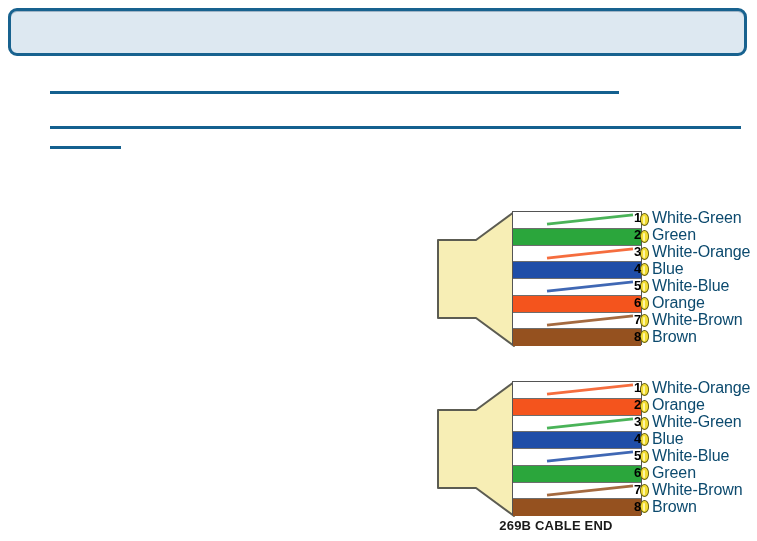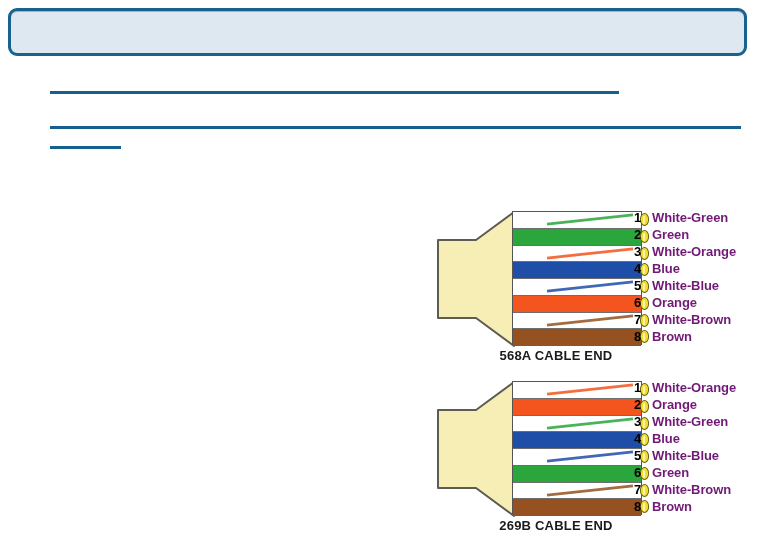--- a/index.html
+++ b/index.html
@@ -141,23 +141,23 @@
   }
   .legend-num {
     width: 18px;
     font-size: 13px;
     font-weight: bold;
     color: #000000;
     text-align: left;
     line-height: 17px;
   }
   .legend-label {
-    font-size: 13px;
-    font-weight: bold;
-    color: #701a75;
+    font-size: 16px;
+    font-weight: normal;
+    color: #0c4a6e;
     line-height: 17px;
     letter-spacing: -0.1px;
   }
 
   .caption {
     position: absolute;
     left: 0;
     top: 142px;
     width: 240px;
     text-align: center;
@@ -265,21 +265,20 @@
         <div class="legend-row">
           <span class="legend-num">7</span>
           <span class="legend-label">White-Brown</span>
         </div>
         <div class="legend-row">
           <span class="legend-num">8</span>
           <span class="legend-label">Brown</span>
         </div>
       </div>
   </div>
-  <div class="caption">568A CABLE END</div>
 </div>
 
 <div class="diagram" id="diagram-568b">
   <div class="cable-art">
 
     <svg class="connector-svg" viewBox="0 0 80 142" preserveAspectRatio="none">
       <polygon points="2,34 40,34 78,6 78,140 40,112 2,112" fill="#f7eeb5" stroke="#5c5c52" stroke-width="2" stroke-linejoin="round"></polygon>
     </svg>
 
     <div class="wire-stack">

